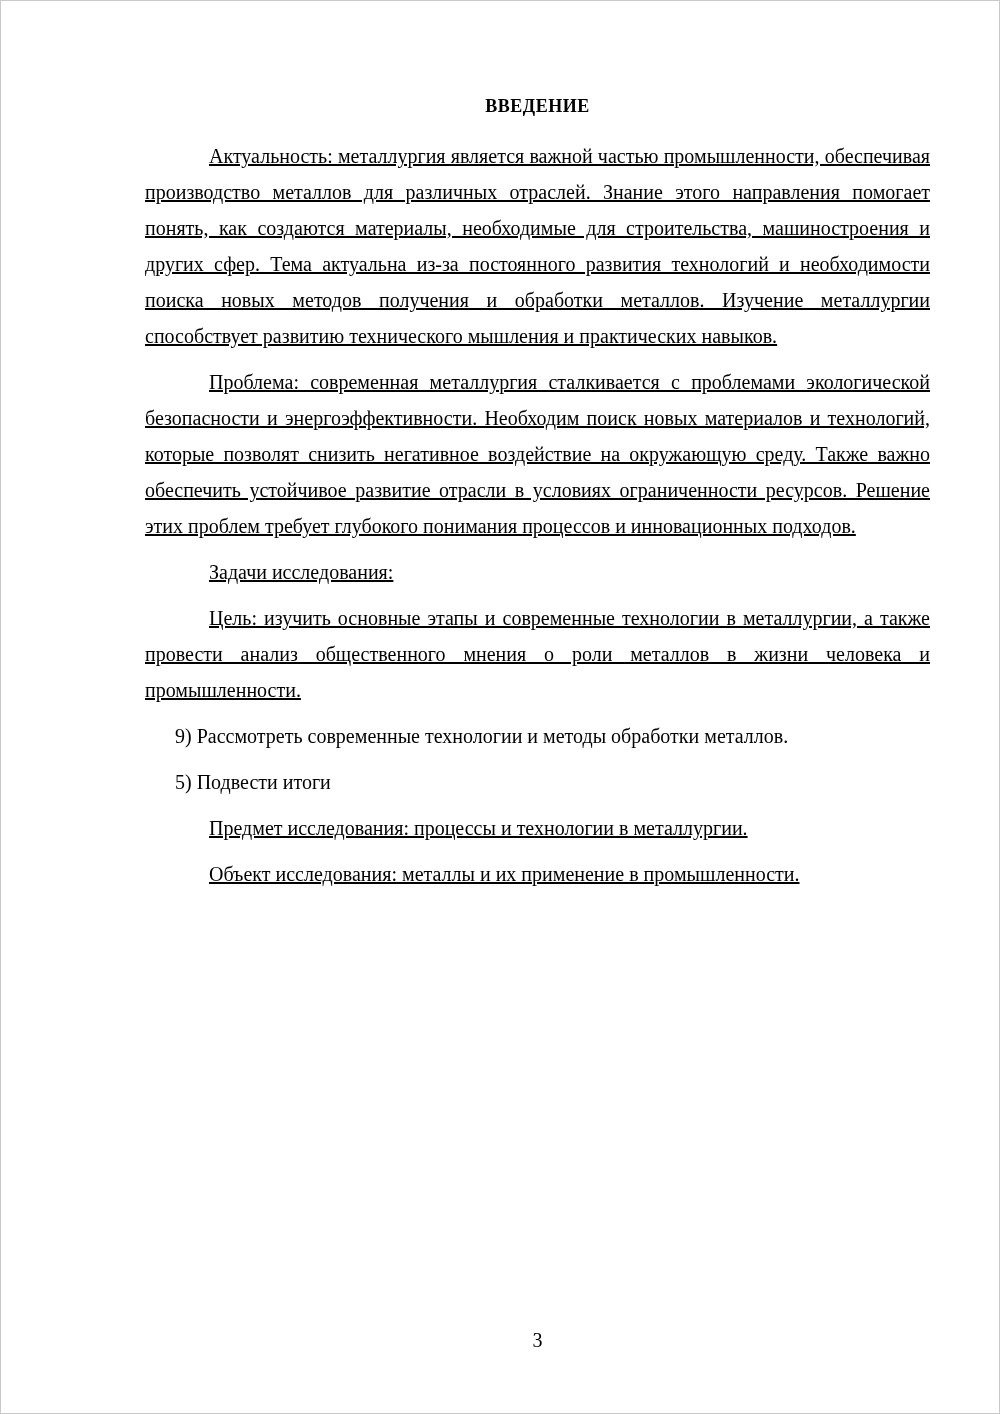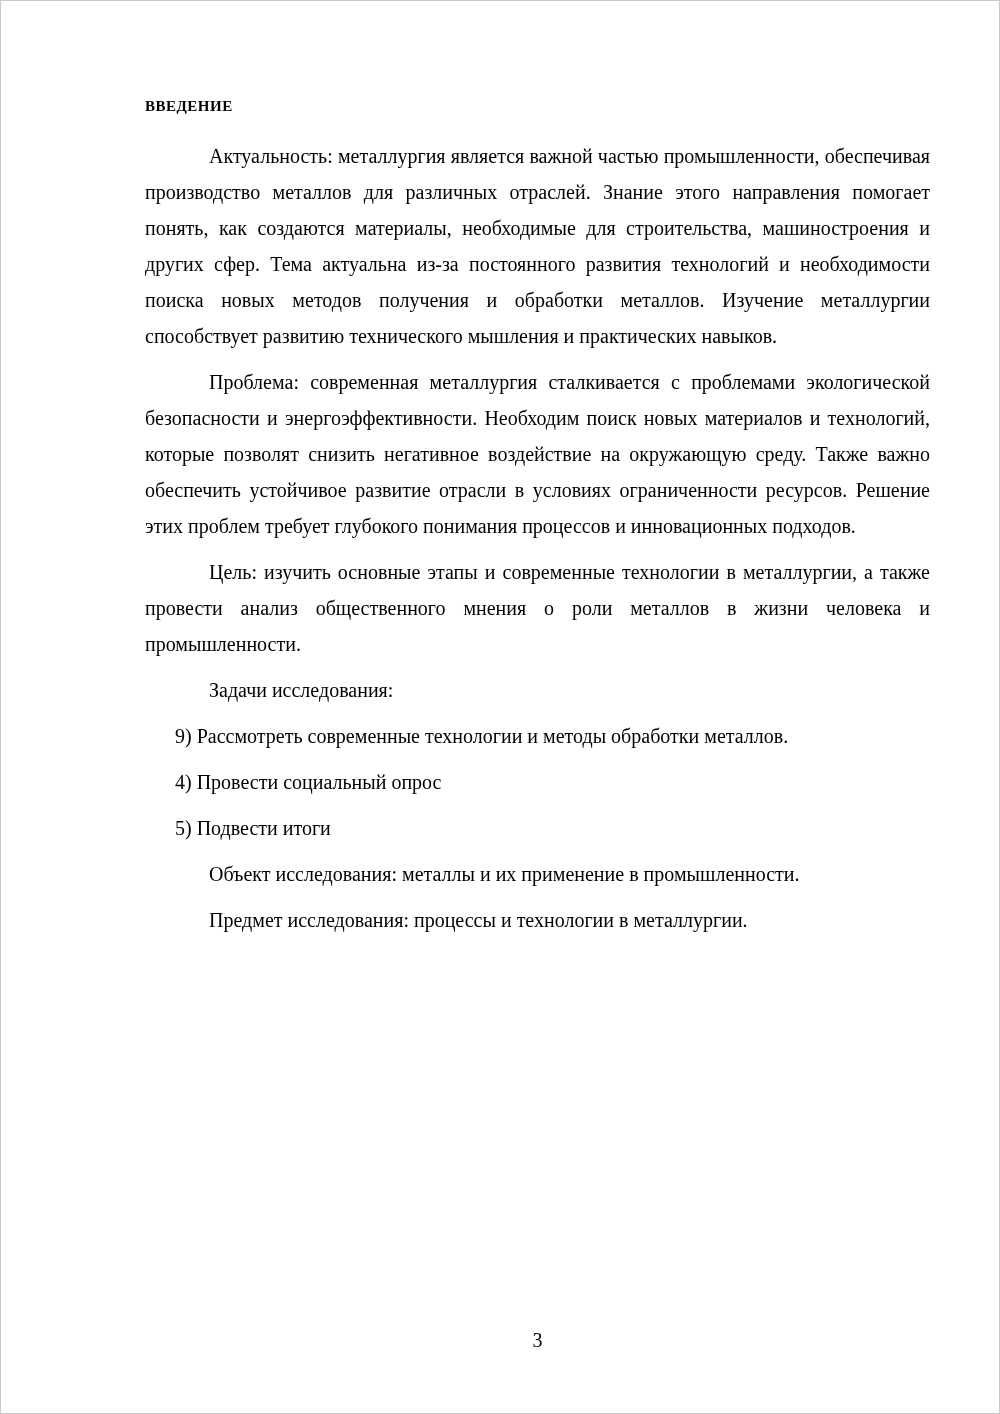--- a/index.html
+++ b/index.html
@@ -16,31 +16,32 @@
     padding: 88px 70px 0 145px;
     font-family: "Liberation Serif", "DejaVu Serif", serif;
     font-size: 20px;
     line-height: 36px;
     color: #000000;
     outline: 1px solid #c9c9c9;
     outline-offset: -1px;
     overflow: hidden;
   }
   .doc-title {
-    text-align: left;
+    text-align: center;
     font-weight: bold;
-    font-size: 15px;
+    font-size: 18px;
     margin: 0 0 14px 0;
     letter-spacing: 0.5px;
   }
   p.para {
     margin: 0 0 10px 0;
     text-indent: 64px;
     text-align: justify;
     text-align-last: left;
+    text-decoration: underline;
   }
   p.task {
     margin: 0 0 10px 0;
     text-indent: 30px;
     text-align: justify;
     text-align-last: left;
   }
   .page-number {
     position: absolute;
     left: 145px;
@@ -54,31 +55,30 @@
 <body>
 
 <div class="page">
 
   <h1 class="doc-title">ВВЕДЕНИЕ</h1>
 
   <p class="para">Актуальность: металлургия является важной частью промышленности, обеспечивая производство металлов для различных отраслей. Знание этого направления помогает понять, как создаются материалы, необходимые для строительства, машиностроения и других сфер. Тема актуальна из-за постоянного развития технологий и необходимости поиска новых методов получения и обработки металлов. Изучение металлургии способствует развитию технического мышления и практических навыков.</p>
 
   <p class="para">Проблема: современная металлургия сталкивается с проблемами экологической безопасности и энергоэффективности. Необходим поиск новых материалов и технологий, которые позволят снизить негативное воздействие на окружающую среду. Также важно обеспечить устойчивое развитие отрасли в условиях ограниченности ресурсов. Решение этих проблем требует глубокого понимания процессов и инновационных подходов.</p>
 
+  <p class="para">Задачи исследования:</p>
+
   <p class="para">Цель: изучить основные этапы и современные технологии в металлургии, а также провести анализ общественного мнения о роли металлов в жизни человека и промышленности.</p>
-
-  <p class="para">Задачи исследования:</p>
 
 
   <p class="task">9) Рассмотреть современные технологии и методы обработки металлов.</p>
 
 
-  <p class="task">4) Провести социальный опрос</p>
 
   <p class="task">5) Подвести итоги</p>
 
+  <p class="para">Предмет исследования: процессы и технологии в металлургии.</p>
+
   <p class="para">Объект исследования: металлы и их применение в промышленности.</p>
-
-  <p class="para">Предмет исследования: процессы и технологии в металлургии.</p>
 
   <div class="page-number">3</div>
 
 </div>
 
 </body></html>

